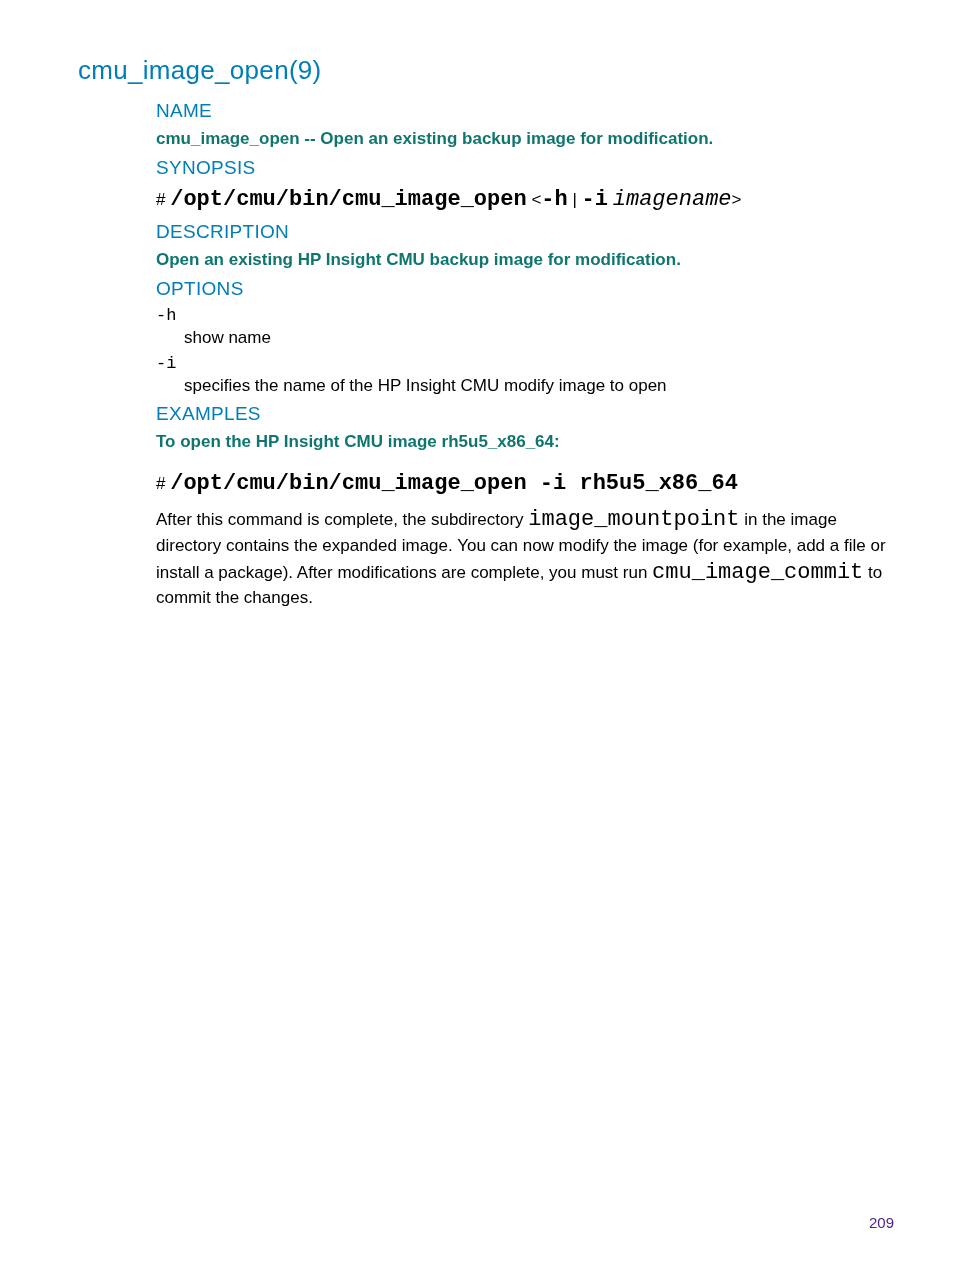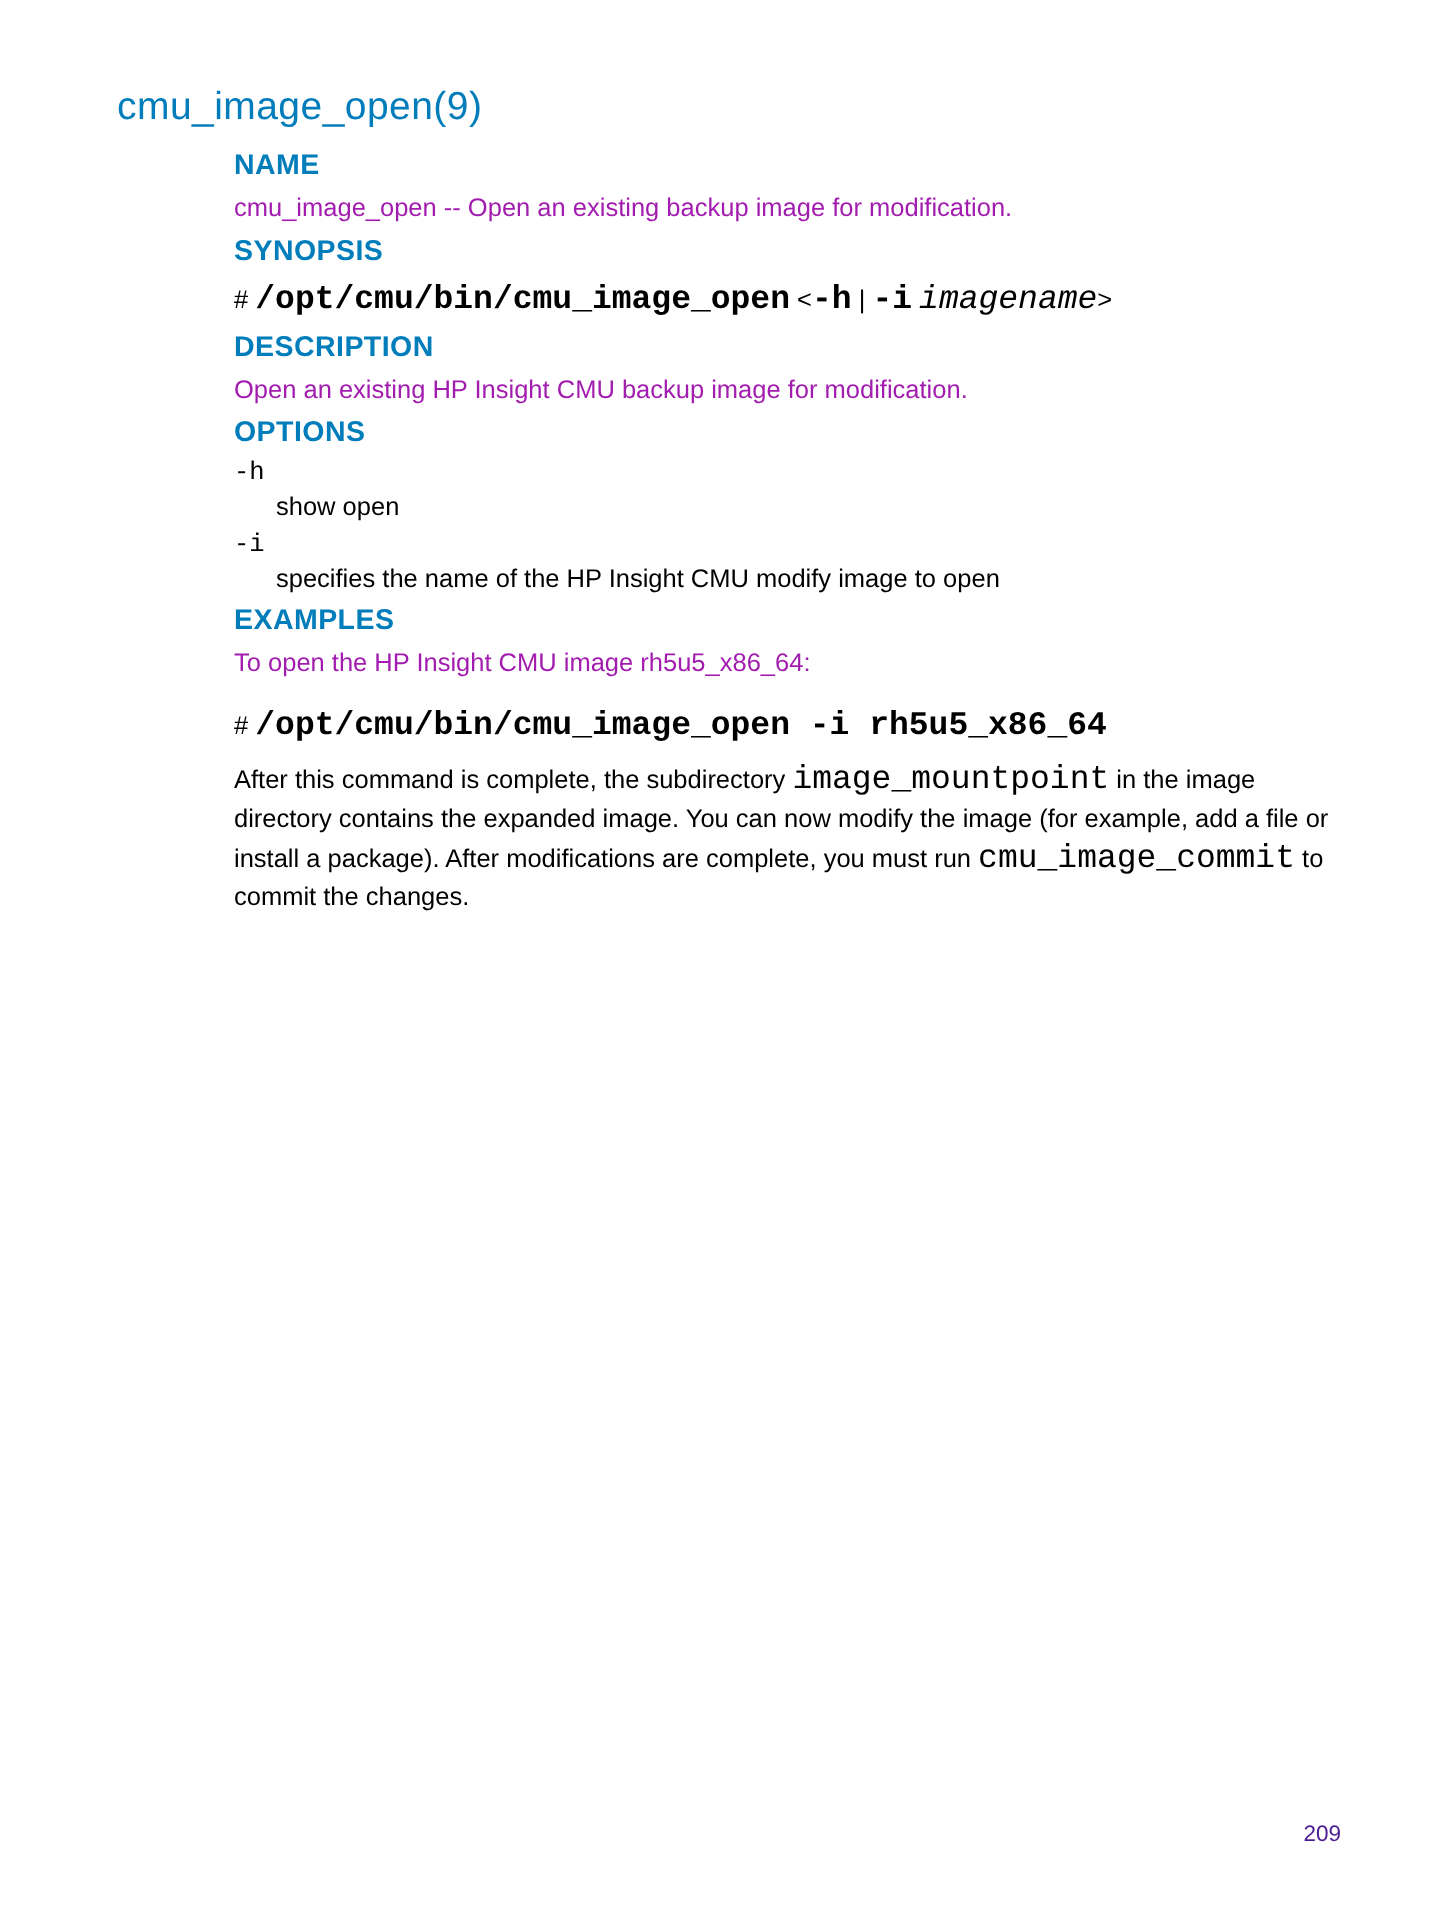--- a/index.html
+++ b/index.html
@@ -19,30 +19,30 @@
       font-weight: 400;
       color: #007dba;
       margin-bottom: 14px;
       letter-spacing: 0.3px;
     }
     .content {
       padding-left: 78px;
     }
     .section-heading {
       font-size: 19px;
-      font-weight: 700;
+      font-weight: 400;
       color: #007dba;
       margin-top: 6px;
       margin-bottom: 6px;
       letter-spacing: 0.3px;
     }
     .body-text {
       font-size: 17px;
-      font-weight: 400;
-      color: #a21caf;
+      font-weight: 700;
+      color: #0f766e;
       line-height: 1.35;
       margin-bottom: 6px;
     }
     .mono {
       font-family: "Courier New", Courier, monospace;
       font-size: 22px;
     }
     .bold { font-weight: 700; }
     .italic { font-style: italic; }
     .synopsis-line {
@@ -104,21 +104,21 @@
 
     <div>
       <div class="section-heading">DESCRIPTION</div>
       <div class="body-text">Open an existing HP Insight CMU backup image for modification.</div>
     </div>
 
     <div>
       <div class="section-heading">OPTIONS</div>
 
       <div class="option-flag">-h</div>
-      <div class="option-desc">show open</div>
+      <div class="option-desc">show name</div>
 
       <div class="option-flag">-i</div>
       <div class="option-desc">specifies the name of the HP Insight CMU modify image to open</div>
     </div>
 
     <div>
       <div class="section-heading">EXAMPLES</div>
       <div class="body-text">To open the HP Insight CMU image rh5u5_x86_64:</div>
       <div class="example-cmd">
         <span># </span><span class="mono bold">/opt/cmu/bin/cmu_image_open -i rh5u5_x86_64</span>

